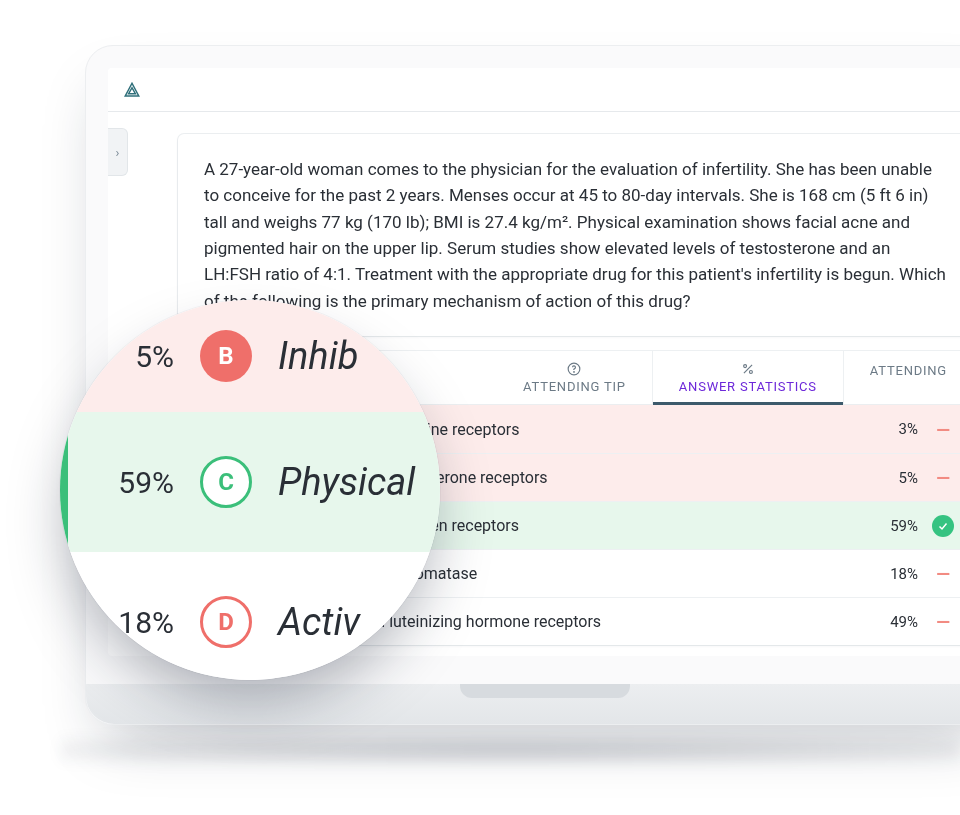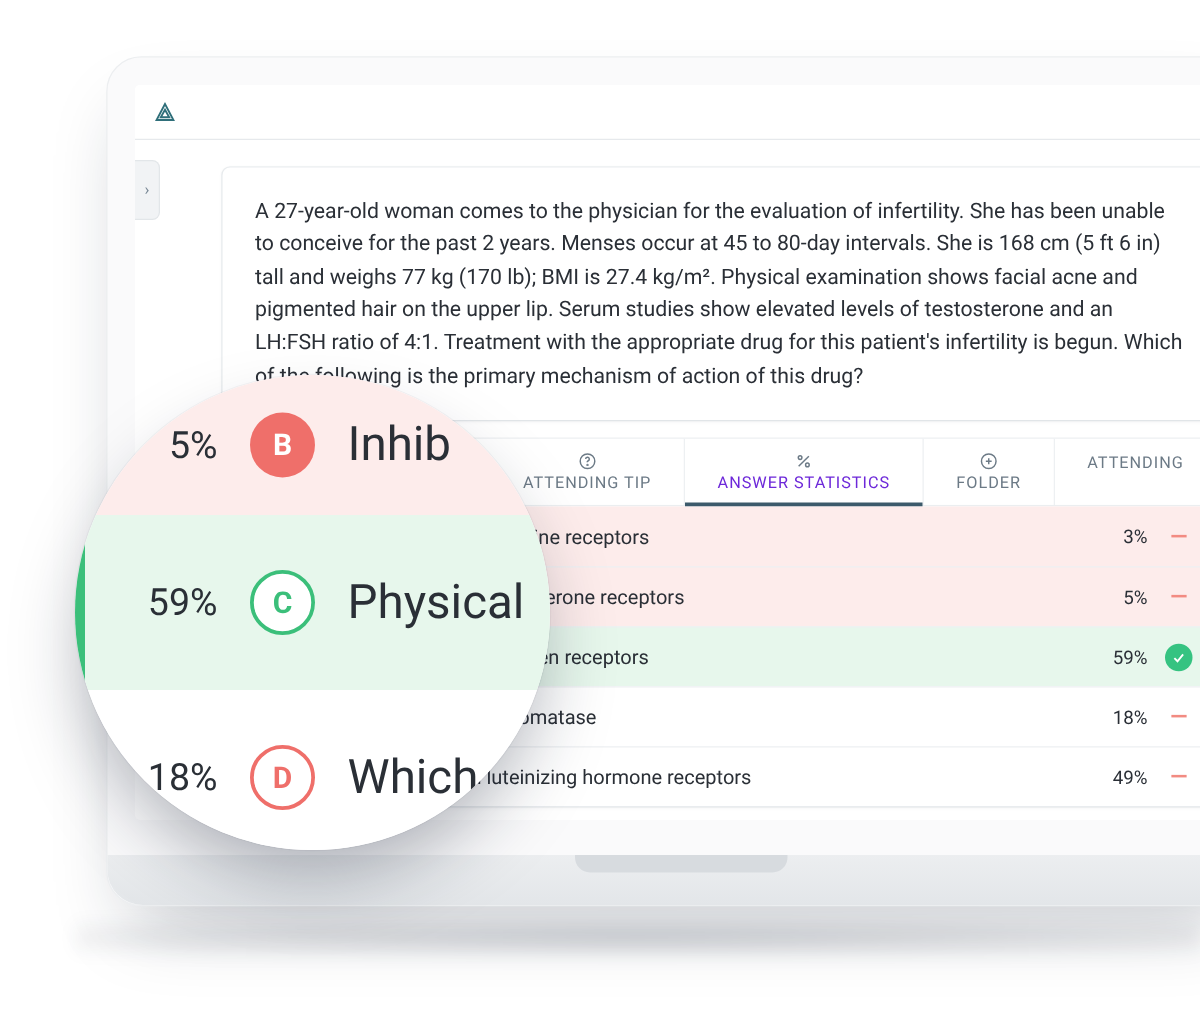--- a/index.html
+++ b/index.html
@@ -222,20 +222,21 @@
     font-weight: 700;
     margin: 0 26px;
   }
   .badge.solid { background:#ef6f6a; color:#fff; }
   .badge.outline-green { border:3px solid #3bbf7a; color:#3bbf7a; background:#fff; }
   .badge.outline-red { border:3px solid #ef6f6a; color:#ef6f6a; background:#fff; }
   .mag-row .big-text {
     font-size: 38px;
     color: #2a2f36;
     white-space: nowrap;
+    font-style: italic;
   }
 
   .mag-row.b { top: 0; height: 112px; background:#fdeceb; }
   .mag-row.b .accent { background:#ef6f6a; }
   .mag-row.c { top: 112px; height: 140px; background:#e7f7ec; }
   .mag-row.c .accent { background:#3bbf7a; }
   .mag-row.d { top: 252px; height: 140px; background:#ffffff; }
   .mag-row.d .accent { background:#ef6f6a; }
 
 </style>
@@ -280,30 +281,20 @@
           <span class="tab-icon">
             <svg width="14" height="14" viewBox="0 0 24 24" fill="none" stroke="currentColor" stroke-width="2">
                 <line x1="19" y1="5" x2="5" y2="19"></line>
                 <circle cx="7" cy="7" r="2.5"></circle>
                 <circle cx="17" cy="17" r="2.5"></circle>
               </svg>
           </span>
           <span>ANSWER STATISTICS</span>
         </div>
         <div class="tab">
-          <span class="tab-icon">
-            <svg width="14" height="14" viewBox="0 0 24 24" fill="none" stroke="currentColor" stroke-width="2">
-                <circle cx="12" cy="12" r="10"></circle>
-                <line x1="12" y1="8" x2="12" y2="16"></line>
-                <line x1="8" y1="12" x2="16" y2="12"></line>
-              </svg>
-          </span>
-          <span>FOLDER</span>
-        </div>
-        <div class="tab">
           <span class="tab-icon" style="height:0"></span>
           <span>ATTENDING</span>
         </div>
       </div>
 
       <div class="answers">
         <div class="answer wrong">
           <div class="left-accent"></div>
           <div class="text">itary dopamine receptors</div>
           <div class="pct">3%</div>
@@ -373,15 +364,15 @@
   <div class="mag-row c">
     <div class="accent"></div>
     <div class="pct">59%</div>
     <div class="badge outline-green">C</div>
     <div class="big-text">Physical</div>
   </div>
   <div class="mag-row d">
     <div class="accent"></div>
     <div class="pct">18%</div>
     <div class="badge outline-red">D</div>
-    <div class="big-text">Which</div>
+    <div class="big-text">Activ</div>
   </div>
 </div>
 
 </body></html>

